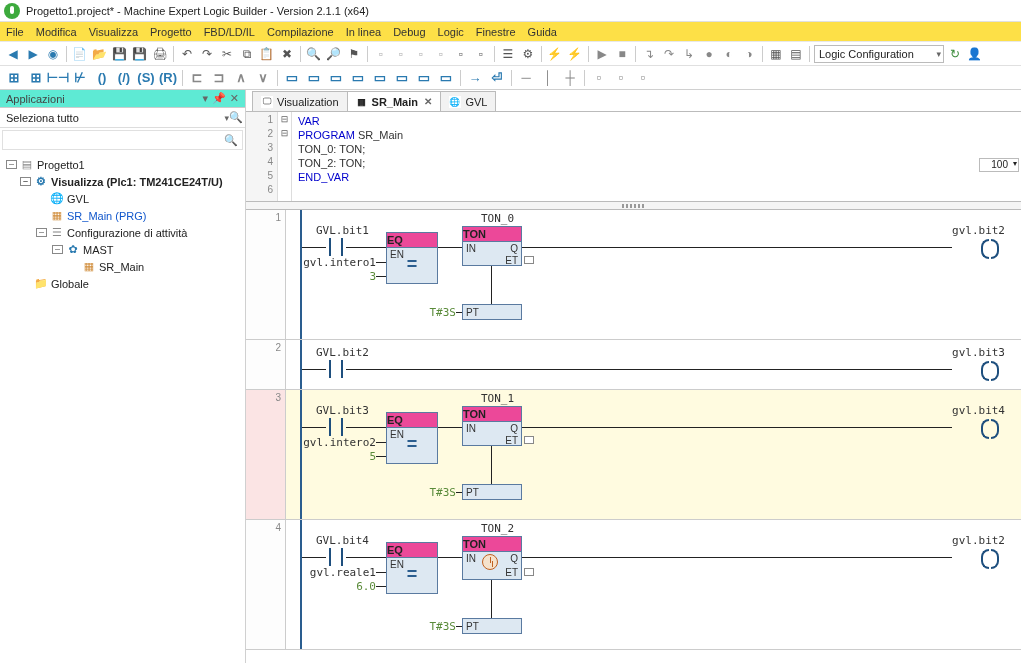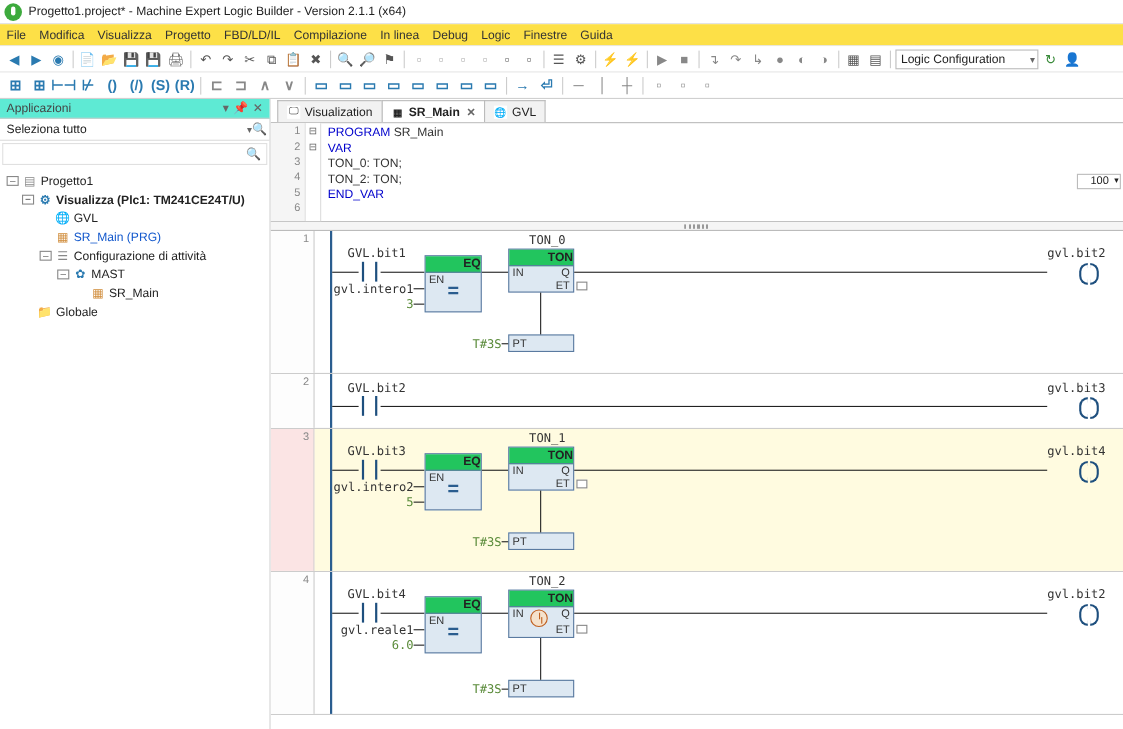--- a/index.html
+++ b/index.html
@@ -63,21 +63,21 @@
 .rail-l{position:absolute;left:14px;top:0;bottom:0;width:2px;background:#2a5d8f}
 .wire{position:absolute;height:1px;background:#222}
 .vw{position:absolute;width:1px;background:#222}
 .contact{position:absolute;width:20px;height:18px}
 .contact::before,.contact::after{content:"";position:absolute;top:0;width:2px;height:18px;background:#1e4f7e}
 .contact::before{left:3px}.contact::after{right:3px}
 .coil{position:absolute;width:22px;height:16px}
 .coil::before{content:"";position:absolute;left:2px;top:0;width:6px;height:16px;border:2px solid #1e4f7e;border-right:none;border-radius:8px 0 0 8px}
 .coil::after{content:"";position:absolute;right:2px;top:0;width:6px;height:16px;border:2px solid #1e4f7e;border-left:none;border-radius:0 8px 8px 0}
 .fb{position:absolute;border:1px solid #5a7aa0;background:#dde8f2;font-family:Consolas,monospace;font-size:10px}
-.fb-hdr{background:#22c55e;border-bottom:1px solid #5a7aa0;text-align:right;font-weight:bold;padding:1px 0;font-size:11px}
+.fb-hdr{background:#ec4899;border-bottom:1px solid #5a7aa0;text-align:left;font-weight:bold;padding:1px 0;font-size:11px}
 .fb-pin{position:absolute;font-size:10px;color:#333}
 .lbl{position:absolute;font-family:Consolas,monospace;font-size:11px;color:#333;white-space:nowrap}
 .lbl.r{text-align:right}
 .pin-box{position:absolute;width:10px;height:8px;border:1px solid #888;background:#fff}
 .clk{position:absolute;width:16px;height:16px;border:1px solid #c06020;border-radius:50%;background:#f5e2cc}
 .clk::after{content:"";position:absolute;left:7px;top:2px;width:1px;height:6px;background:#c06020;box-shadow:2px 4px 0 0 #c06020}
 </style>
 </head>
 <body>
 
@@ -277,22 +277,22 @@
           <div>3</div>
           <div>4</div>
           <div>5</div>
           <div>6</div>
         </div>
       <div class="fold">
           <div>⊟</div>
           <div>⊟</div>
         </div>
       <div class="code">
+        <div><span class="kw">VAR</span></div>
         <div><span class="kw">PROGRAM</span><span> SR_Main</span></div>
-        <div><span class="kw">VAR</span></div>
         <div>    TON_0: TON;</div>
         <div>    TON_2: TON;</div>
         <div><span class="kw">END_VAR</span></div>
       </div>
     </div>
     <div class="zoom">100</div>
     <div class="splitter"></div>
 
     <div class="ld-area">
 

